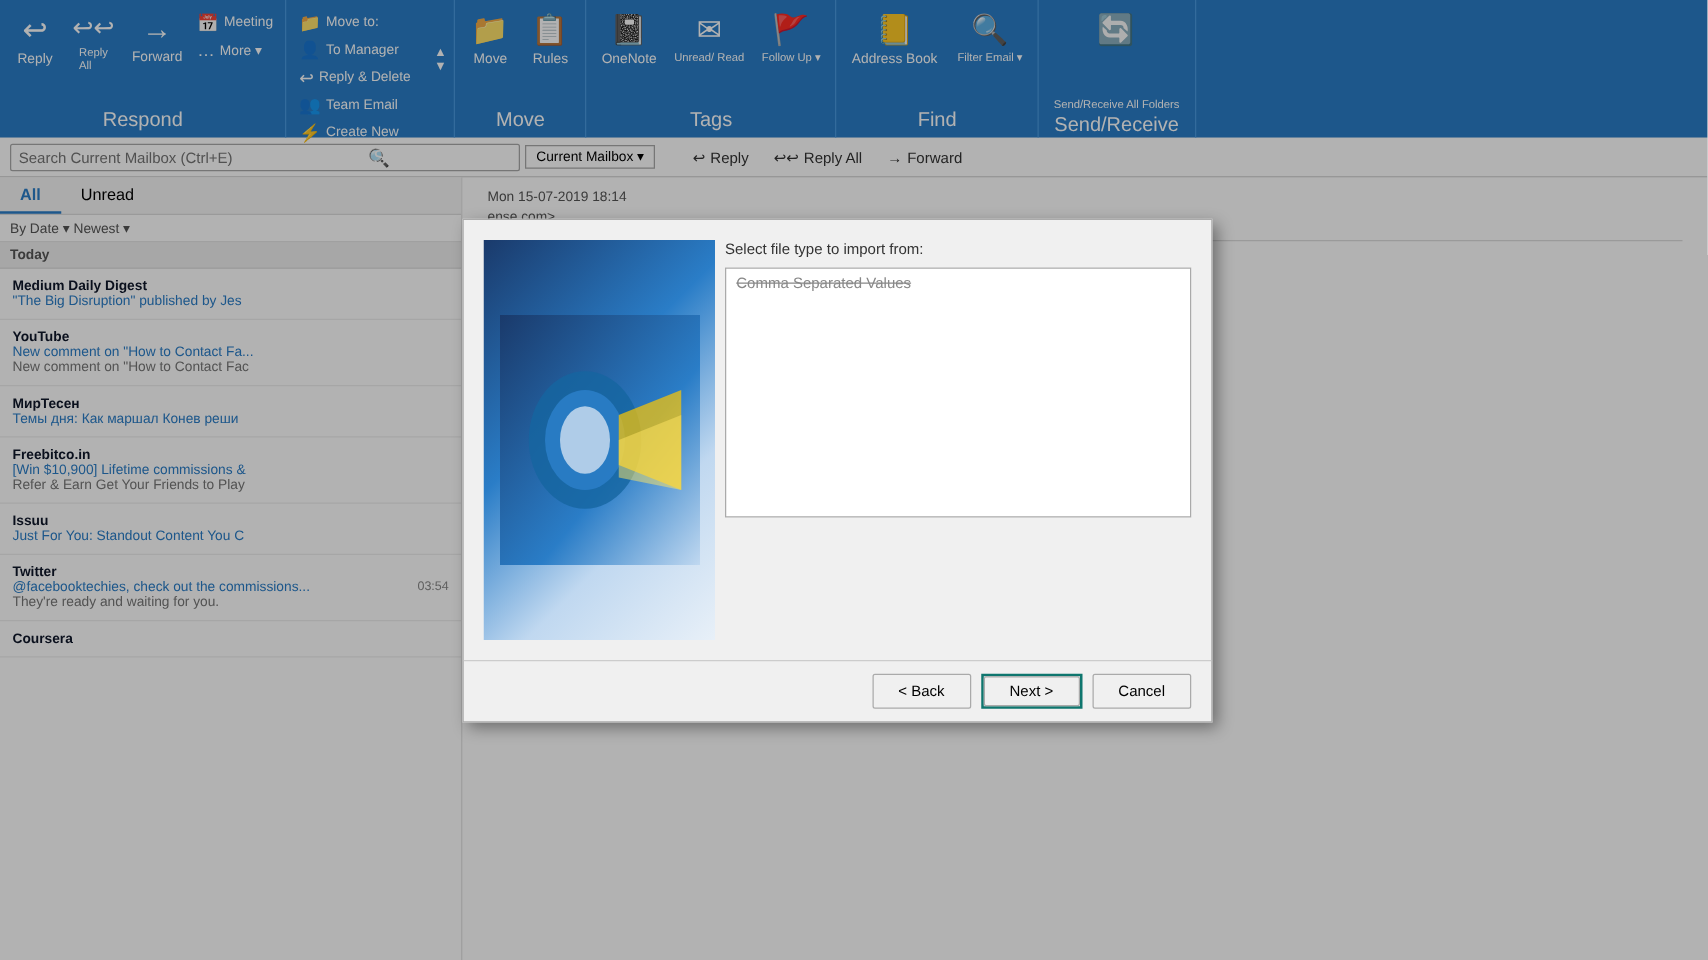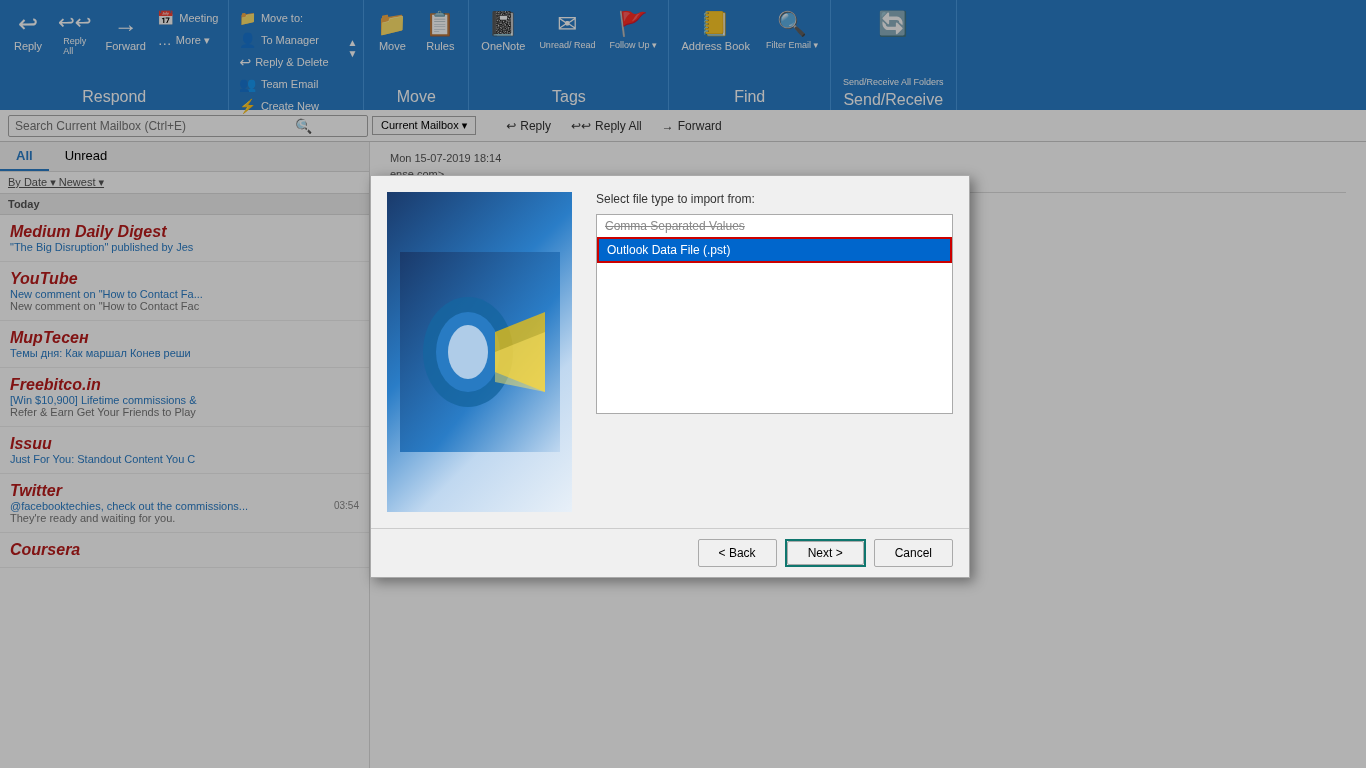--- a/index.html
+++ b/index.html
@@ -10,55 +10,55 @@
     .ribbon-section { display: flex; flex-direction: column; align-items: center; justify-content: flex-start; padding: 4px 6px 0; border-right: 1px solid #4a9ae0; }
     .ribbon-section-label { font-size: 16px; color: #fff; margin-top: auto; padding: 2px 0 4px; text-align: center; }
     .ribbon-btn { display: flex; flex-direction: column; align-items: center; justify-content: center; cursor: pointer; padding: 2px 6px; min-width: 44px; color: #fff; font-size: 11px; border-radius: 2px; }
     .ribbon-btn .icon { font-size: 24px; margin-bottom: 2px; }
     .ribbon-btn-small { display: flex; align-items: center; gap: 4px; color: #fff; font-size: 11px; cursor: pointer; padding: 2px 4px; border-radius: 2px; width: 100%; }
     .ribbon-btn-small .icon-sm { font-size: 14px; }
     .ribbon-row { display: flex; gap: 2px; }
 
     
     .toolbar2 { background: #fff; border-bottom: 1px solid #ccc; display: flex; align-items: center; padding: 2px 8px; gap: 4px; height: 32px; }
-    .search-box { display: flex; align-items: center; border: 1px solid #aaa; background: #fff; padding: 2px 6px; width: 360px; border-radius: 2px; }
+    .search-box { display: flex; align-items: center; border: 1px solid #aaa; background: #fff; padding: 2px 6px; width: 408px; border-radius: 2px; }
     .search-box input { border: none; outline: none; font-size: 12px; width: 280px; color: #555; }
     .search-box .search-icon { color: #555; font-size: 14px; }
     .mailbox-btn { border: 1px solid #aaa; background: #fff; padding: 2px 8px; font-size: 11px; cursor: pointer; display: flex; align-items: center; gap: 4px; }
     .email-actions { display: flex; gap: 8px; margin-left: 20px; }
     .email-action-btn { display: flex; align-items: center; gap: 4px; font-size: 12px; cursor: pointer; color: #333; padding: 2px 6px; }
 
     
     .main { display: flex; height: calc(768px - 142px); }
 
     
     .sidebar { width: 370px; background: #fff; border-right: 1px solid #ddd; display: flex; flex-direction: column; }
     .sidebar-tabs { display: flex; border-bottom: 1px solid #ddd; background: #f5f5f5; }
     .sidebar-tab { padding: 6px 16px; font-size: 13px; cursor: pointer; border-bottom: 2px solid transparent; }
     .sidebar-tab.active { color: #2a7dc7; border-bottom-color: #2a7dc7; font-weight: bold; }
-    .sidebar-filter { padding: 4px 8px; border-bottom: 1px solid #ddd; display: flex; align-items: center; gap: 4px; font-size: 11px; color: #555; text-decoration: underline; }
+    .sidebar-filter { padding: 4px 8px; border-bottom: 1px solid #ddd; display: flex; align-items: center; gap: 4px; font-size: 11px; color: #555; }
     .email-list { overflow-y: auto; flex: 1; }
     .date-group { padding: 4px 8px; font-size: 11px; font-weight: bold; color: #555; background: #f0f0f0; border-bottom: 1px solid #ddd; }
     .email-item { padding: 8px 10px; border-bottom: 1px solid #eee; cursor: pointer; }
-    .email-sender { font-size: 16px; font-weight: bold; color: #b91c1c; font-style: italic; }
+    .email-sender { font-size: 11px; font-weight: bold; color: #0f172a; }
     .email-subject { font-size: 11px; color: #2a7dc7; }
     .email-preview { font-size: 11px; color: #777; white-space: nowrap; overflow: hidden; text-overflow: ellipsis; max-width: 280px; }
     .email-time { font-size: 10px; color: #888; float: right; margin-left: 28px; }
 
     
     .email-pane { flex: 1; background: #fff; overflow-y: auto; padding: 10px 20px; }
     .email-header { border-bottom: 1px solid #ddd; padding-bottom: 8px; margin-bottom: 8px; }
     .email-meta { font-size: 11px; color: #555; margin-bottom: 4px; }
     .email-body { font-size: 12px; color: #333; line-height: 1.5; }
 
     
     .overlay { position: absolute; top: 0; left: 0; width: 100%; height: 100%; background: rgba(0,0,0,0.3); z-index: 10; }
     .modal { position: absolute; top: 175px; left: 370px; width: 600px; background: #f0f0f0; border: 1px solid #aaa; box-shadow: 4px 4px 12px rgba(0,0,0,0.4); z-index: 20; }
     .modal-title-bar { background: #f0f0f0; padding: 8px 14px; font-size: 13px; font-weight: bold; color: #333; border-bottom: 1px solid #ccc; }
-    .modal-body { display: flex; gap: 24px; padding: 16px; }
+    .modal-body { display: flex; gap: 8px; padding: 16px; }
     .modal-image { width: 185px; height: 320px; background: linear-gradient(135deg, #1a3a6b 0%, #2a7dc7 40%, #c0d8f0 70%, #e8f0f8 100%); display: flex; align-items: center; justify-content: center; flex-shrink: 0; position: relative; overflow: hidden; }
     .modal-right { flex: 1; }
     .modal-label { font-size: 12px; color: #333; margin-bottom: 8px; }
     .file-list { border: 1px solid #aaa; background: #fff; height: 200px; overflow: hidden; }
     .file-item { padding: 4px 8px; font-size: 12px; cursor: pointer; }
     .file-item.selected { background: #0066cc; color: #fff; }
     .file-item.strikethrough { text-decoration: line-through; color: #888; }
     .modal-footer { display: flex; justify-content: flex-end; gap: 8px; padding: 10px 16px; border-top: 1px solid #ccc; }
     .modal-btn { padding: 4px 20px; font-size: 12px; cursor: pointer; border: 1px solid #aaa; background: #f0f0f0; border-radius: 2px; }
     .modal-btn.primary { background: #f0f0f0; border: 1px solid #aaa; }
@@ -303,23 +303,20 @@
         <polygon points="95,80 145,60 145,140 95,120" fill="rgba(255,200,0,0.7)"></polygon>
         <polygon points="95,100 145,80 145,140 95,130" fill="rgba(255,230,100,0.5)"></polygon>
       </svg>
     </div>
     <div class="modal-right">
       <div class="modal-label">Select file type to import from:</div>
       <div class="file-list">
         <div class="file-item strikethrough">
           <span>Comma Separated Values</span>
         </div>
-        <div class="file-item selected" style="border: 2px solid #cc0000;">
-          <span>Outlook Data File (.pst)</span>
-        </div>
       </div>
     </div>
   </div>
   <div class="modal-footer">
     <button class="modal-btn">&lt; Back</button>
     <div class="red-outline">
       <button class="modal-btn primary">Next &gt;</button>
     </div>
     <button class="modal-btn">Cancel</button>
   </div>

